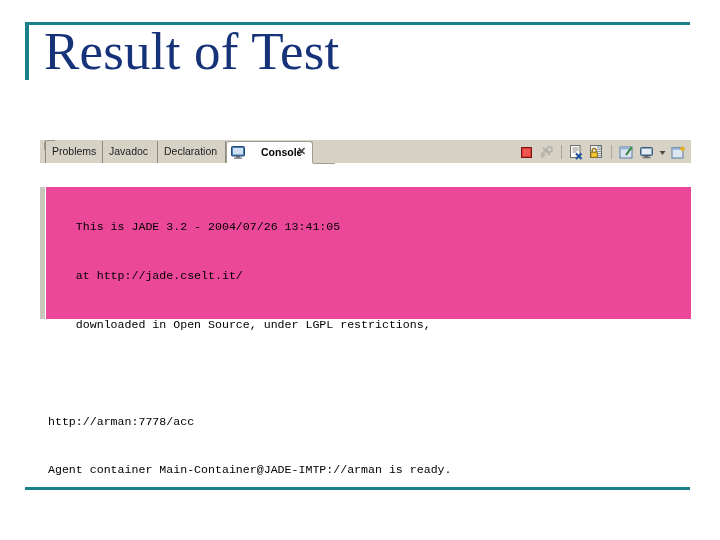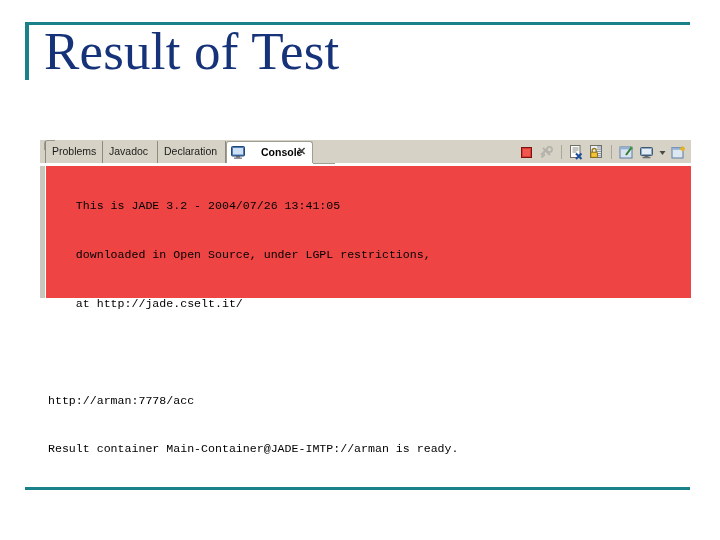--- a/index.html
+++ b/index.html
@@ -186,24 +186,24 @@
     color: #1c1c1c;
     padding-left: 5px;
     white-space: nowrap;
     overflow: hidden;
   }
 
   
   #console-body {
     position: absolute;
     left: 0;
-    top: 27px;
+    top: 48px;
     width: 651px;
     height: 132px;
-    background: #ef4444;
+    background: #ec4899;
     box-sizing: border-box;
   }
   #console-gutter {
     position: absolute;
     left: 0;
     top: 0;
     width: 5px;
     height: 132px;
     background: #c9c7bb;
     border-right: 1px solid #ffffff;
@@ -331,21 +331,21 @@
       </span>
 
     </div>
   </div>
 
 
   <div id="console-body">
     <div id="console-gutter"></div>
     <div id="console-lines">
       <div class="console-line">    This is JADE 3.2 - 2004/07/26 13:41:05</div>
+      <div class="console-line">    at http://jade.cselt.it/</div>
       <div class="console-line">    downloaded in Open Source, under LGPL restrictions,</div>
-      <div class="console-line">    at http://jade.cselt.it/</div>
       <div class="console-line blank"></div>
       <div class="console-line">http://arman:7778/acc</div>
-      <div class="console-line">Result container Main-Container@JADE-IMTP://arman is ready.</div>
+      <div class="console-line">Agent container Main-Container@JADE-IMTP://arman is ready.</div>
     </div>
   </div>
 
 </div>
 
 </body></html>

